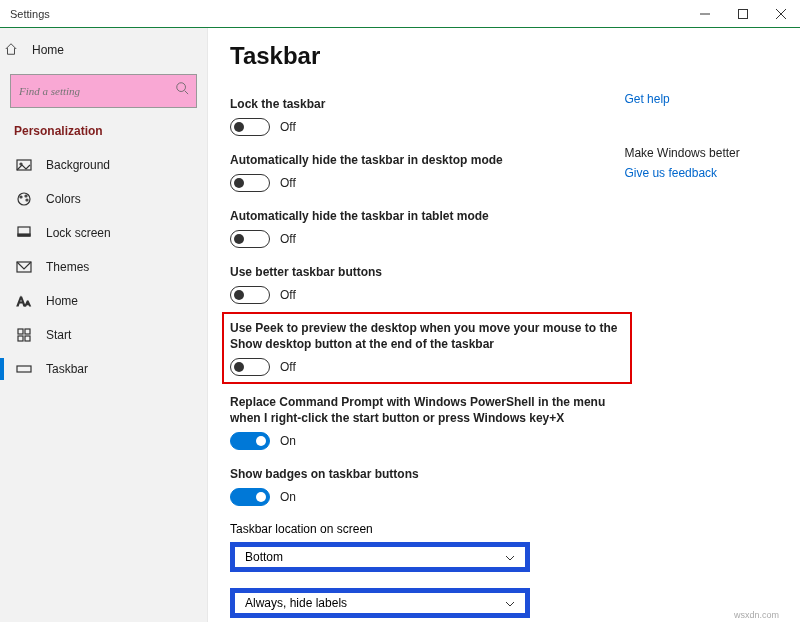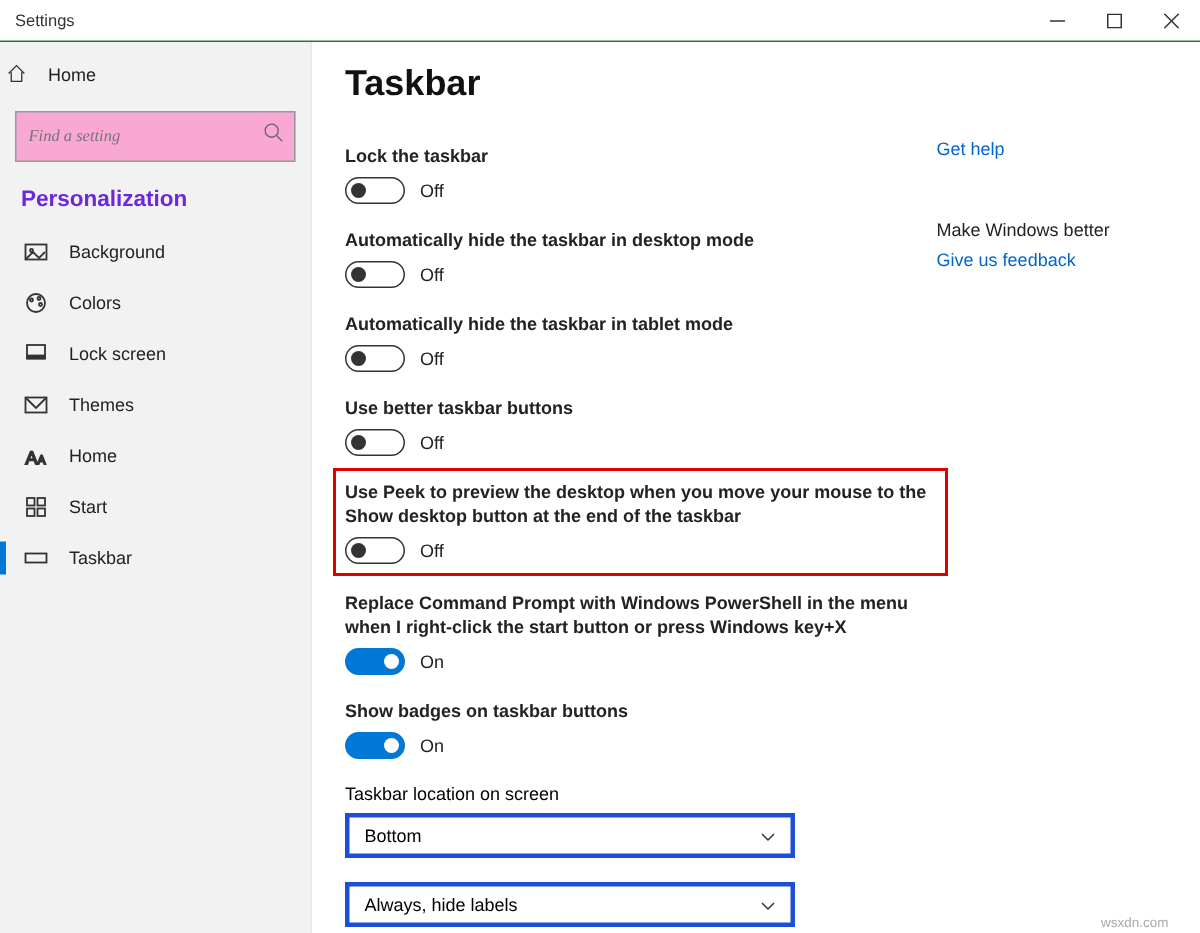--- a/index.html
+++ b/index.html
@@ -14,21 +14,21 @@
 .container { display:flex; height:calc(100% - 28px); }
 
 
 .sidebar { width:208px; background:#f2f2f2; border-right:1px solid #e8e8e8; padding-top:6px; }
 .home-row { display:flex; align-items:center; height:32px; padding-left:4px; gap:14px; font-size:12px; color:#222; }
 .search-wrap { margin:8px 10px 10px 10px; }
 .search { width:100%; height:34px; border:1px solid #999; background:#f9a8d4; font-size:11px; padding:0 26px 0 8px; font-style:italic; color:#666;font-family:Liberation Serif, serif; }
 .search-wrap { position:relative; }
 .search-wrap .sicon { position:absolute; right:8px; top:7px; width:14px; height:14px; }
 
-.cat-title { font-size:15px; font-weight:600; padding:6px 14px 10px 14px; color:#6d28d9; }
+.cat-title { font-size:12px; font-weight:600; padding:6px 14px 10px 14px; color:#7f1d1d; }
 
 .nav-item { display:flex; align-items:center; height:34px; padding-left:16px; gap:14px; font-size:12px; color:#222; position:relative; }
 .nav-item.selected::before { content:""; position:absolute; left:0; top:6px; bottom:6px; width:4px; background:#0078d7; }
 .nav-item .nicon { width:16px; height:16px; display:flex; align-items:center; justify-content:center; }
 .nav-item .nicon svg { width:16px; height:16px; stroke:#333; fill:none; stroke-width:1.2; }
 
 
 .main { flex:1; display:flex; padding:14px 0 0 22px; overflow:hidden; }
 .content { width:400px; }
 .right { width:170px; padding-top:50px; margin-left:auto; margin-right:8px; }
@@ -41,21 +41,21 @@
 .toggle { display:flex; align-items:center; gap:10px; }
 .switch { width:40px; height:18px; border:1px solid #333; border-radius:10px; position:relative; background:#fff; }
 .switch .knob { position:absolute; width:10px; height:10px; border-radius:50%; background:#333; top:3px; left:3px; }
 .switch.on { background:#0078d7; border-color:#0078d7; }
 .switch.on .knob { background:#fff; left:auto; right:3px; }
 .tstate { font-size:12px; color:#222; }
 
 .highlight { border:2px solid #e00000; padding:6px; margin:-8px -8px 10px -8px; }
 
 .select-label { font-size:12px; margin-bottom:6px; }
-.select { width:300px; height:30px; border:3px solid #1d4ed8; display:flex; align-items:center; justify-content:space-between; padding:0 10px; font-size:12px; margin-bottom:16px; }
+.select { width:300px; height:30px; border:5px solid #1d4ed8; display:flex; align-items:center; justify-content:space-between; padding:0 10px; font-size:12px; margin-bottom:16px; }
 .select .chev { width:10px; height:10px; }
 
 .link { color:#0066cc; font-size:12px; }
 .link.block { display:block; margin-bottom:14px; }
 
 .right .q { font-size:12px; color:#222; margin-bottom:6px; }
 
 .watermark { position:absolute; right:21px; bottom:2px; font-size:9px; color:#aaa; }
 </style>
 </head>

